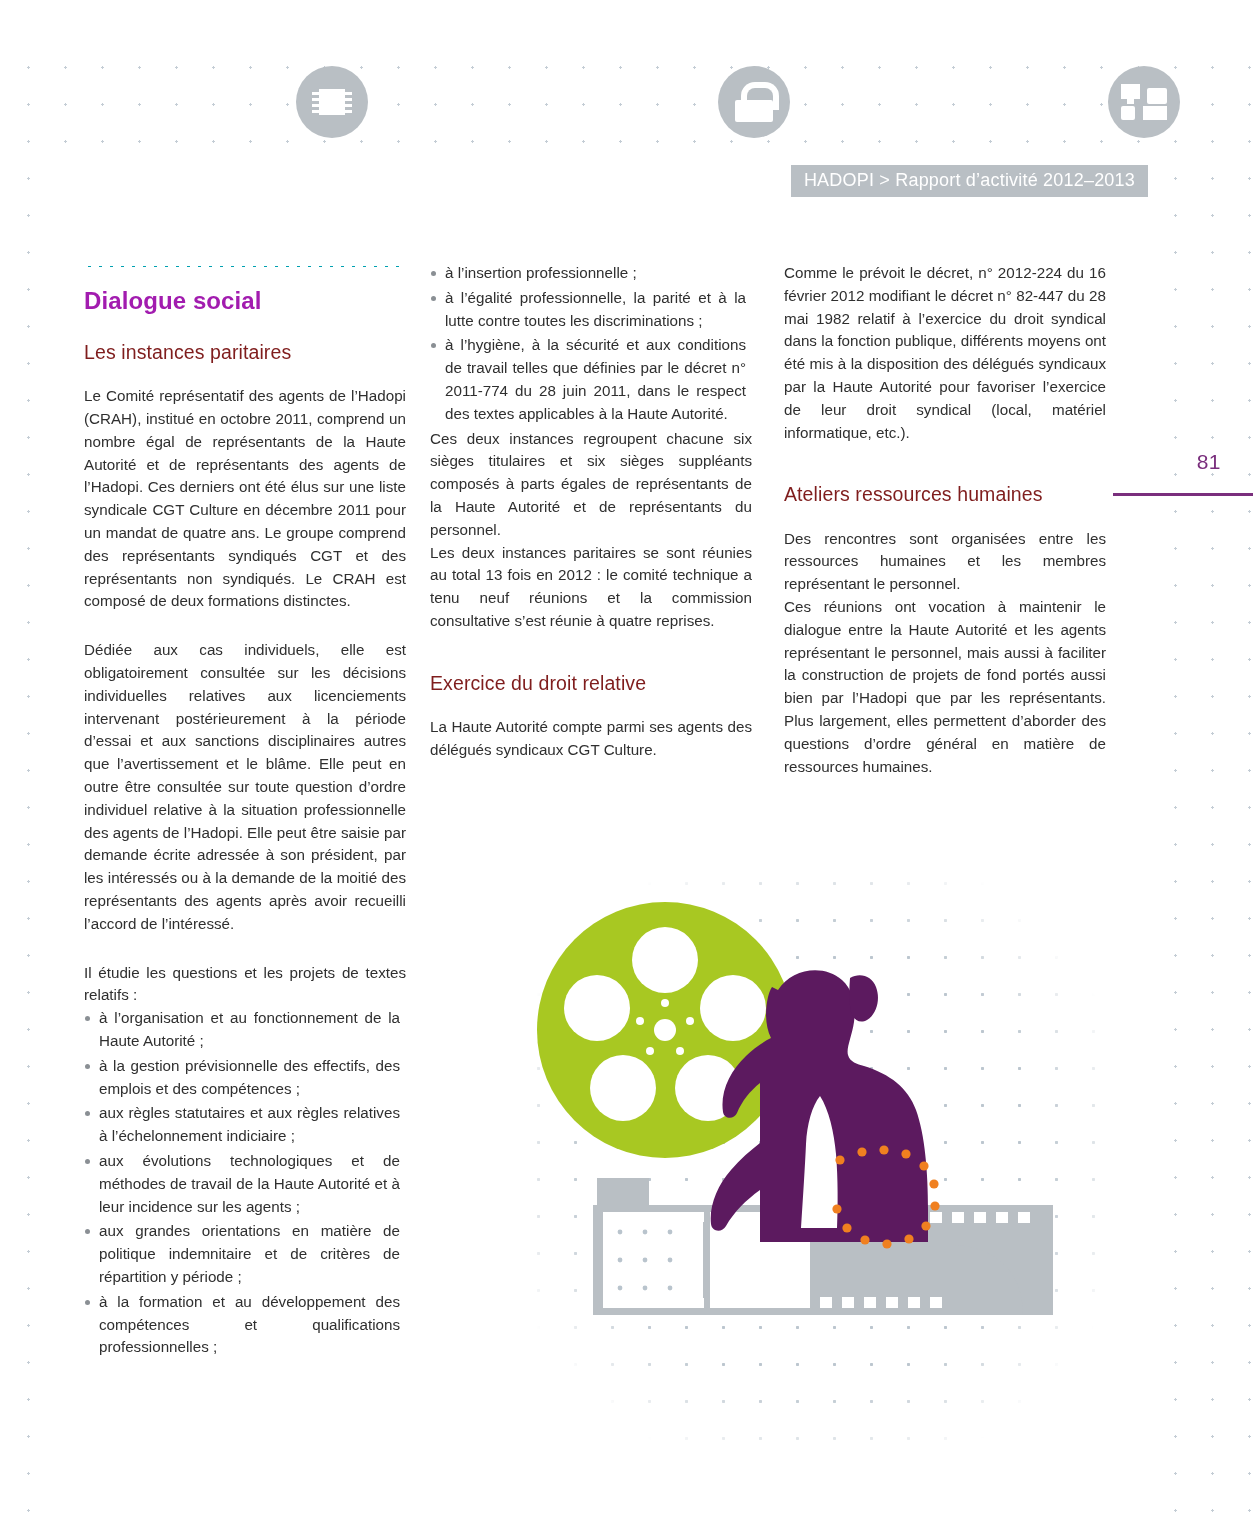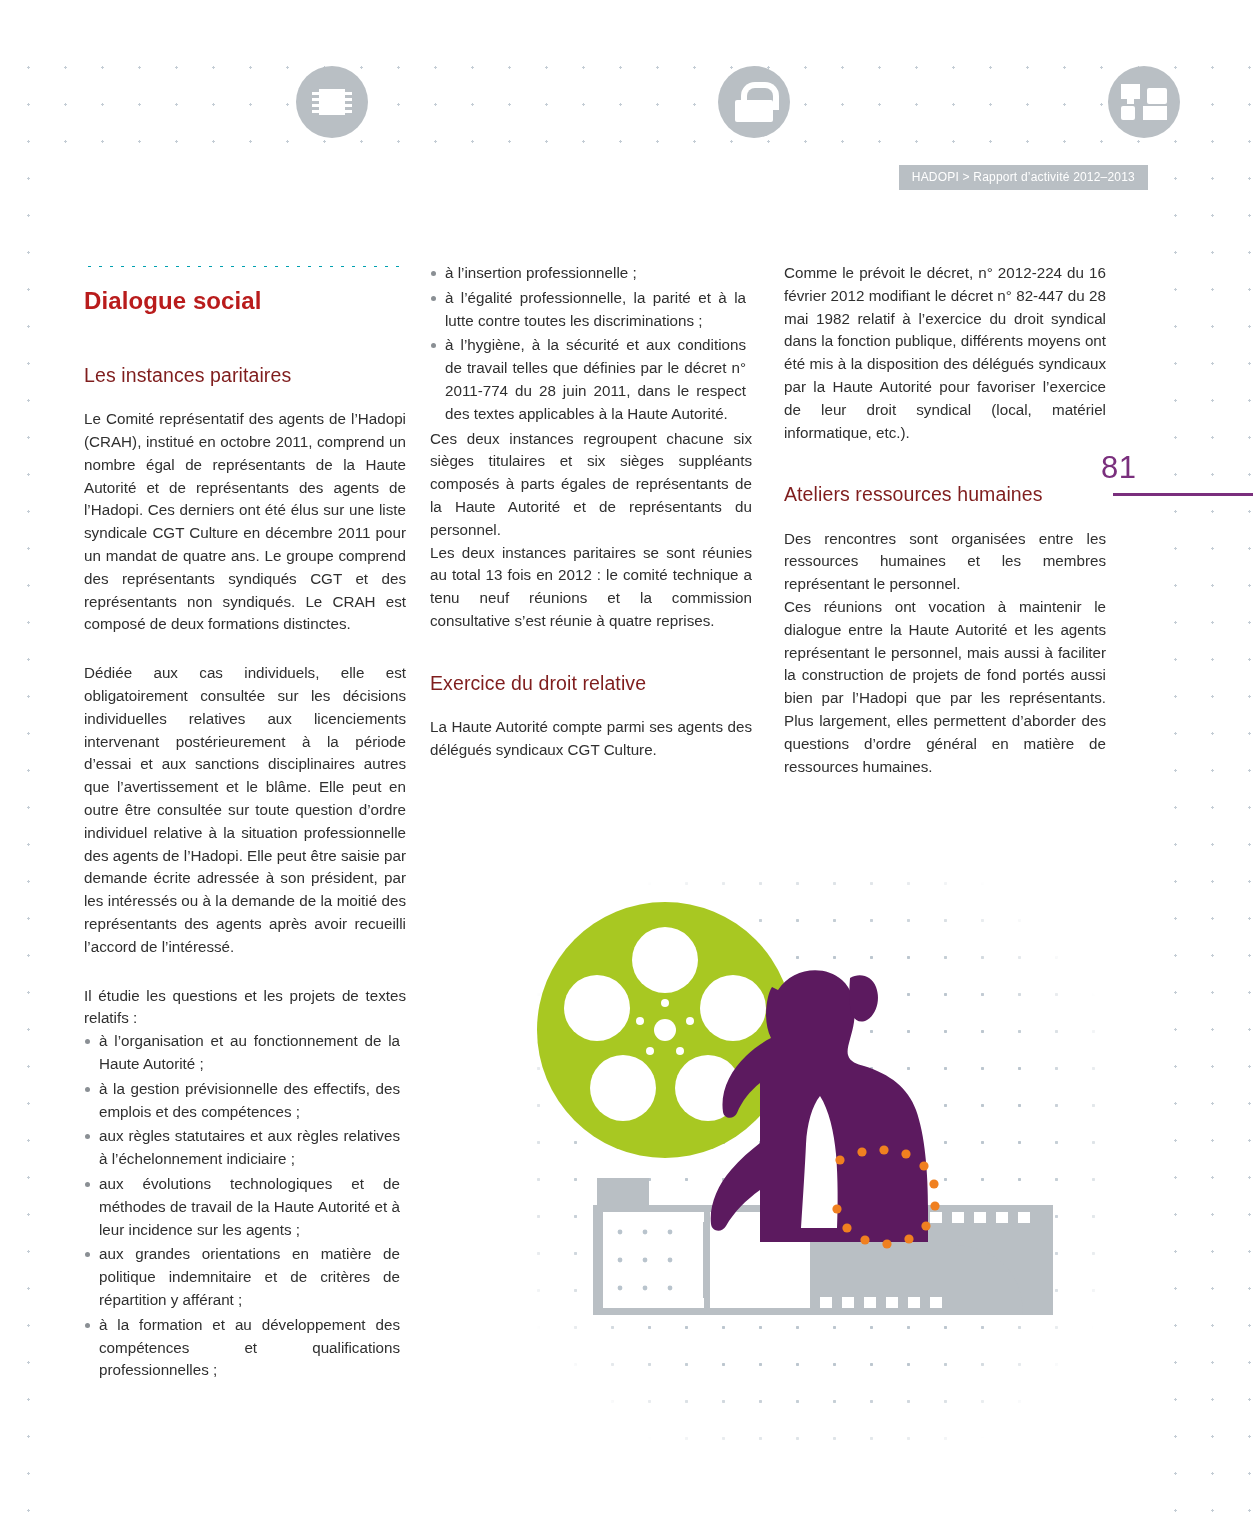--- a/index.html
+++ b/index.html
@@ -98,34 +98,34 @@
   .dev-c { position: absolute; left: 0; top: 22px; width: 14px; height: 14px; background: #fff; border-radius: 2px; }
   .dev-d { position: absolute; left: 22px; top: 22px; width: 24px; height: 14px; background: #fff; }
 
   
   .running-head {
     position: absolute;
     right: 105px;
     top: 165px;
     background: #b9bfc4;
     color: #ffffff;
-    font-size: 12px;
+    font-size: 18px;
     letter-spacing: .2px;
     padding: 5px 13px 6px 13px;
     white-space: nowrap;
   }
 
   
   .page-num {
     position: absolute;
     right: 32px;
     top: 450px;
     width: 120px;
-    text-align: left;
-    font-size: 31px;
+    text-align: right;
+    font-size: 21px;
     color: #7a2f7d;
     letter-spacing: .5px;
   }
   .page-rule {
     position: absolute;
     right: 0;
     top: 493px;
     width: 140px;
     height: 3px;
     background: #7a2f7d;
@@ -147,22 +147,22 @@
   .dotted-rule {
     height: 5px;
     margin: 0 0 16px 0;
     background-image: radial-gradient(#00a0b0 1.6px, transparent 1.7px);
     background-size: 11px 5px;
     background-position: 0 2px;
   }
 
   h1.section-title {
     font-size: 24px;
-    color: #b91c1c;
-    margin: 0 0 42px 0;
+    color: #a21caf;
+    margin: 0 0 19px 0;
     font-weight: bold;
     letter-spacing: .1px;
   }
   h2.sub-title {
     font-size: 19.5px;
     color: #7f1d1d;
     font-weight: normal;
     margin: 0 0 18px 0;
     letter-spacing: .1px;
   }
@@ -263,21 +263,21 @@
   <p>Le Comité représentatif des agents de l’Hadopi (CRAH), institué en octobre 2011, comprend un nombre égal de représentants de la Haute Autorité et de représentants des agents de l’Hadopi. Ces derniers ont été élus sur une liste syndicale CGT Culture en décembre 2011 pour un mandat de quatre ans. Le groupe comprend des représentants syndiqués CGT et des représentants non syndiqués. Le CRAH est composé de deux formations distinctes.</p>
   <div class="spacer-s"></div>
   <p>Dédiée aux cas individuels, elle est obligatoirement consultée sur les décisions individuelles relatives aux licenciements intervenant postérieurement à la période d’essai et aux sanctions disciplinaires autres que l’avertissement et le blâme. Elle peut en outre être consultée sur toute question d’ordre individuel relative à la situation professionnelle des agents de l’Hadopi. Elle peut être saisie par demande écrite adressée à son président, par les intéressés ou à la demande de la moitié des représentants des agents après avoir recueilli l’accord de l’intéressé.</p>
   <div class="spacer-s"></div>
   <p class="tight">Il étudie les questions et les projets de textes relatifs :</p>
   <ul class="dash">
     <li>à l’organisation et au fonctionnement de la Haute Autorité ;</li>
     <li>à la gestion prévisionnelle des effectifs, des emplois et des compétences ;</li>
     <li>aux règles statutaires et aux règles relatives à l’échelonnement indiciaire ;</li>
     <li>aux évolutions technologiques et de méthodes de travail de la Haute Autorité et à leur incidence sur les agents ;</li>
-    <li>aux grandes orientations en matière de politique indemnitaire et de critères de répartition y afférant ;</li>
+    <li>aux grandes orientations en matière de politique indemnitaire et de critères de répartition y période ;</li>
     <li>à la formation et au développement des compétences et qualifications professionnelles ;</li>
   </ul>
 </div>
 
 <div class="col c2">
   <ul class="dash">
     <li>à l’insertion professionnelle ;</li>
     <li>à l’égalité professionnelle, la parité et à la lutte contre toutes les discriminations ;</li>
     <li>à l’hygiène, à la sécurité et aux conditions de travail telles que définies par le décret n° 2011-774 du 28 juin 2011, dans le respect des textes applicables à la Haute Autorité.</li>
   </ul>

